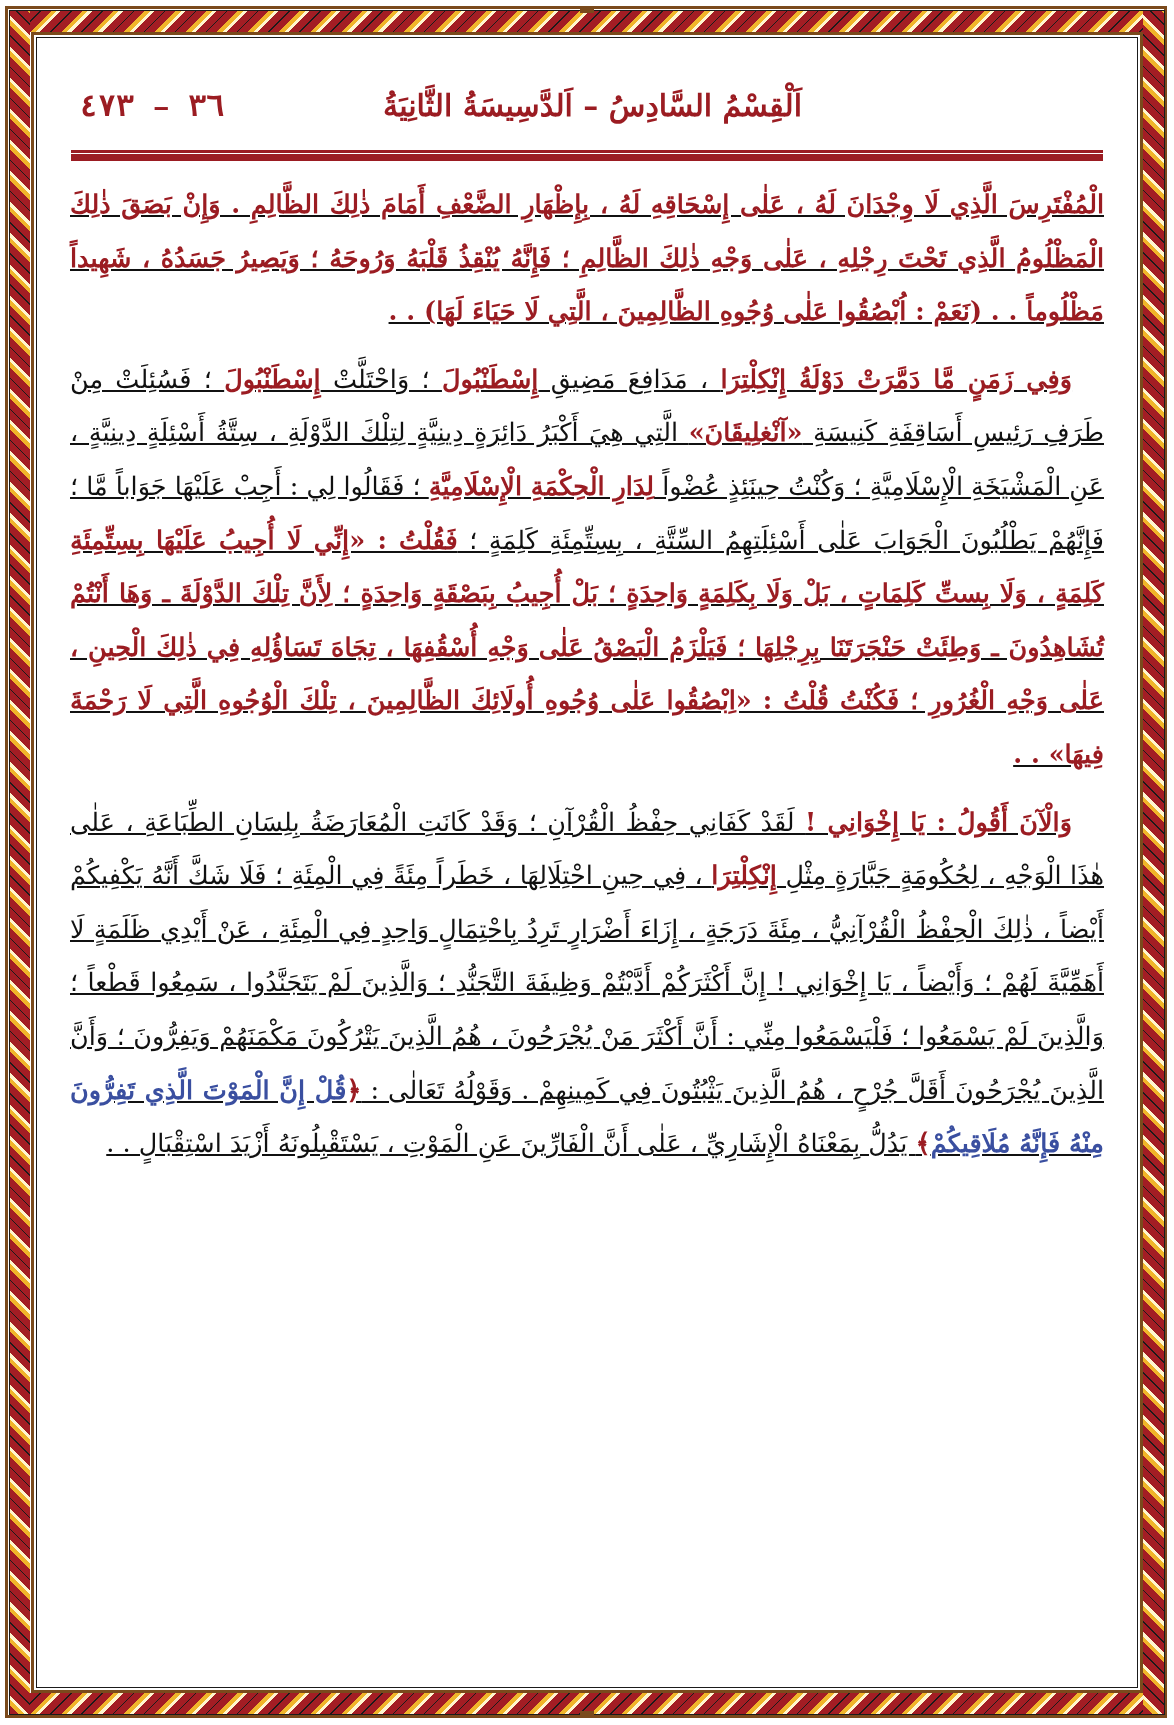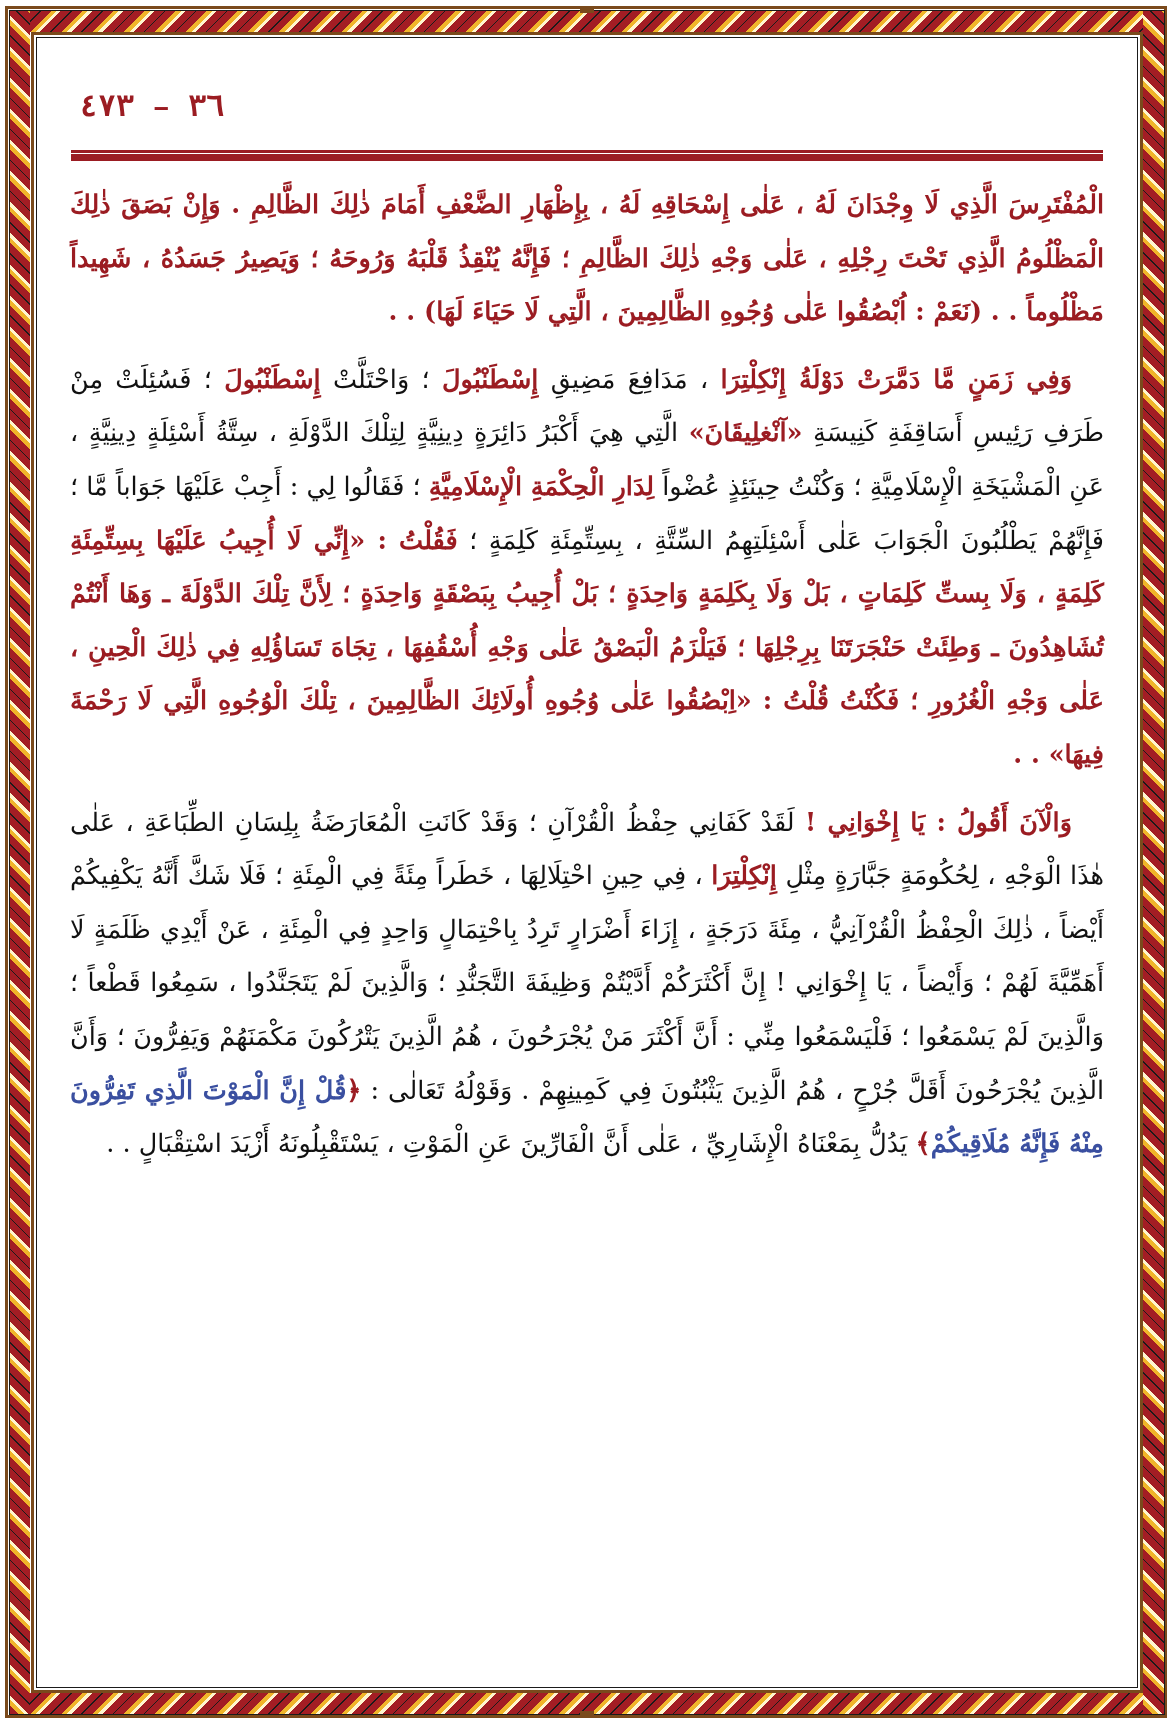--- a/index.html
+++ b/index.html
@@ -63,20 +63,21 @@
   .header-rule-thick {
     position: absolute; left: 71px; top: 154px; width: 1032px; height: 7px; background: #9b1c22;
   }
 
   
   .body-text {
     position: absolute; left: 70px; top: 178px; width: 1034px;
     direction: rtl; text-align: justify; text-align-last: right;
     font-family: "DejaVu Serif", serif; font-size: 25.5px; line-height: 53.6px;
     color: #111111;
+    text-decoration: underline;
   }
   .para { margin: 0 0 14px 0; }
   .para.indent { text-indent: 32px; }
   .red { color: #9b1c22; font-weight: bold; }
   .quran { color: #3a4fa0; font-weight: bold; }
   .qbracket { color: #9b1c22; font-weight: bold; font-size: 26px; }
 </style>
 </head>
 <body>
 
@@ -84,20 +85,21 @@
 <div class="braid top"></div>
 <div class="braid bottom"></div>
 <div class="braid left"></div>
 <div class="braid right"></div>
 <div class="braid-edge" style="left:9px;top:10px;width:1156px;height:1705px;"></div>
 <div class="mid-tab" style="top:7px;"></div>
 <div class="mid-tab" style="top:1711px;"></div>
 <div class="frame-inner"></div>
 
 <div class="header">
+  <div class="header-title">اَلْقِسْمُ السَّادِسُ – اَلدَّسِيسَةُ الثَّانِيَةُ</div>
   <div class="header-ref">٣٦ – ٤٧٣</div>
 </div>
 <div class="header-rule-thin"></div>
 <div class="header-rule-thick"></div>
 
 <div class="body-text">
   <p class="para">
     <span class="red">الْمُفْتَرِسَ الَّذِي لَا وِجْدَانَ لَهُ ، عَلٰى إِسْحَاقِهِ لَهُ ، بِإِظْهَارِ الضَّعْفِ أَمَامَ ذٰلِكَ الظَّالِمِ . وَإِنْ بَصَقَ ذٰلِكَ الْمَظْلُومُ الَّذِي تَحْتَ رِجْلِهِ ، عَلٰى وَجْهِ ذٰلِكَ الظَّالِمِ ؛ فَإِنَّهُ يُنْقِذُ قَلْبَهُ وَرُوحَهُ ؛ وَيَصِيرُ جَسَدُهُ ، شَهِيداً مَظْلُوماً . . (نَعَمْ : اُبْصُقُوا عَلٰى وُجُوهِ الظَّالِمِينَ ، الَّتِي لَا حَيَاءَ لَهَا) . .</span>
   </p>
 

